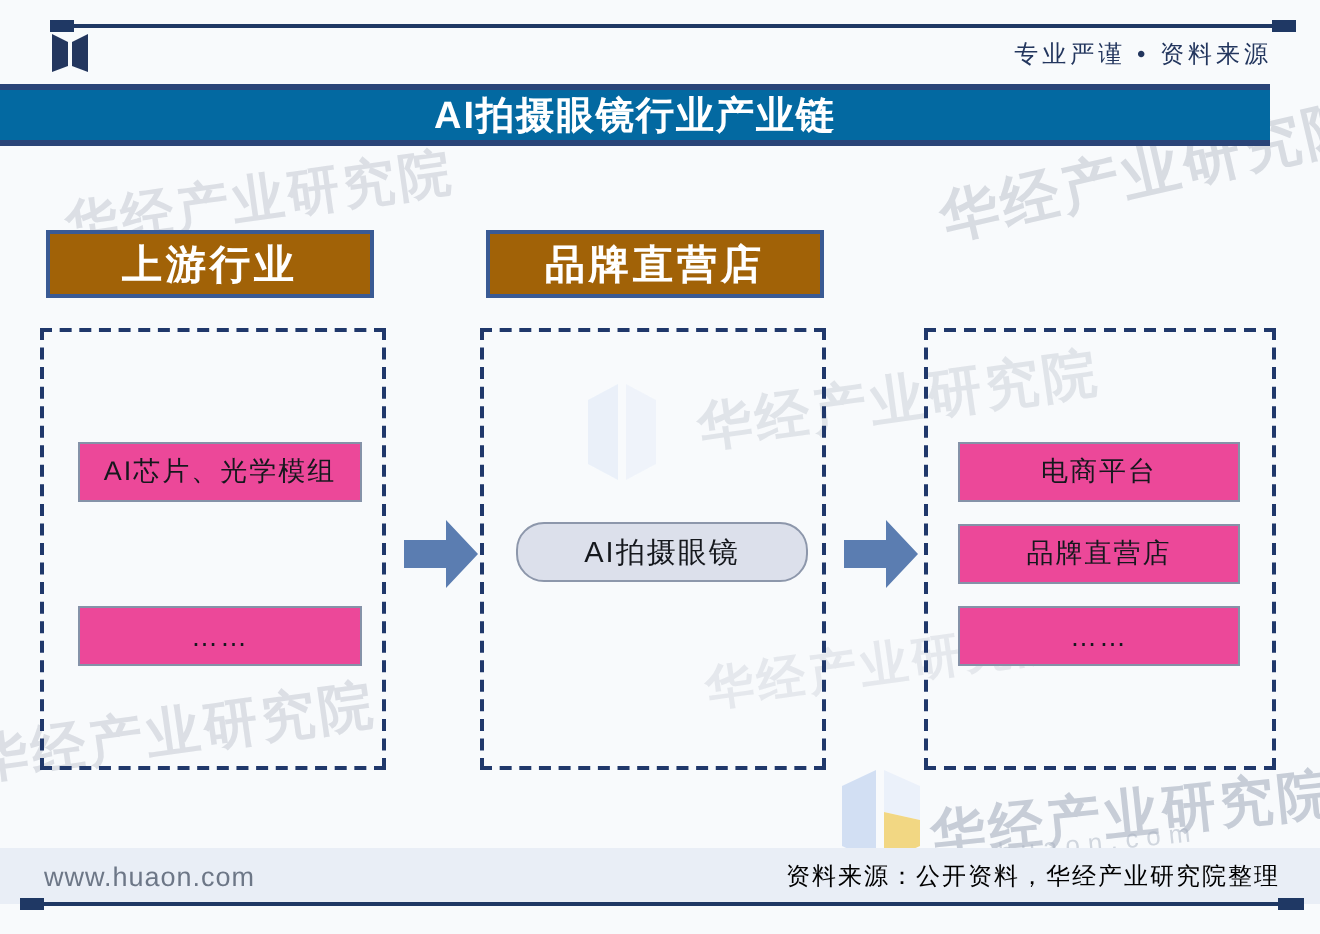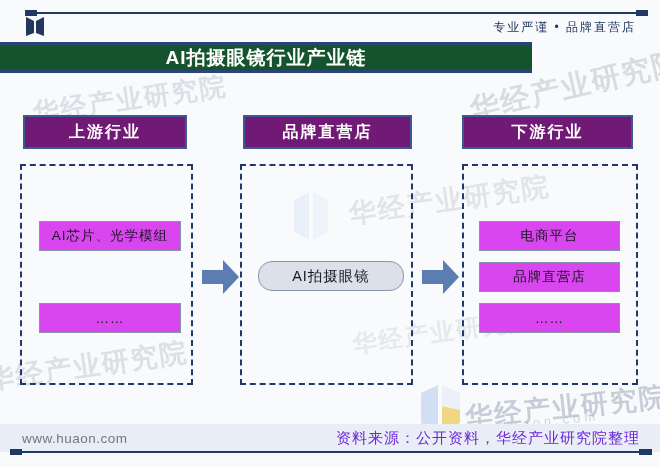--- a/index.html
+++ b/index.html
@@ -10,60 +10,60 @@
   }
   
   .rule{position:absolute;height:2px;background:#1f3864;}
   .rule-cap{position:absolute;height:6px;background:#1f3864;}
   
   .brand-logo{position:absolute;left:25px;top:14px;width:20px;height:22px;}
   .brand-name{position:absolute;left:49px;top:17px;font-size:14px;color:#23365e;letter-spacing:3px;}
   .brand-tagline{position:absolute;right:24px;top:19px;font-size:12px;color:#23365e;letter-spacing:2px;}
   
   .title-bar{
-    position:absolute;left:0;top:42px;width:532px;height:31px;box-sizing:border-box;
-    background:#14532d;border-top:3px solid #2a4478;border-bottom:3px solid #2a4478;
+    position:absolute;left:0;top:42px;width:635px;height:31px;box-sizing:border-box;
+    background:#0369a1;border-top:3px solid #2a4478;border-bottom:3px solid #2a4478;
     display:flex;align-items:center;justify-content:center;
   }
   .title-bar span{color:#fff;font-weight:bold;font-size:19px;letter-spacing:1px;}
   
   .col-header{
     position:absolute;top:115px;height:34px;box-sizing:border-box;
-    background:#701a75;border:2px solid #3a5a94;color:#fff;font-weight:bold;font-size:16px;
+    background:#a16207;border:2px solid #3a5a94;color:#fff;font-weight:bold;font-size:20px;
     display:flex;align-items:center;justify-content:center;letter-spacing:2px;
   }
   .col-header.up{left:23px;width:164px;}
   .col-header.mid{left:243px;width:169px;}
   .col-header.down{left:462px;width:171px;}
   
   .panel{position:absolute;top:164px;height:221px;box-sizing:border-box;border:2px dashed #20386b;}
   .panel.up{left:20px;width:173px;}
   .panel.mid{left:240px;width:173px;}
   .panel.down{left:462px;width:176px;}
   
   .ibox{
-    position:absolute;height:30px;background:#d946ef;border:1px solid #8592a8;box-sizing:border-box;
+    position:absolute;height:30px;background:#ec4899;border:1px solid #8592a8;box-sizing:border-box;
     display:flex;align-items:center;justify-content:center;
     font-size:13.5px;color:#15181d;white-space:nowrap;letter-spacing:1px;
   }
   .panel.up .ibox{left:17px;width:142px;}
   .panel.down .ibox{left:15px;width:141px;}
   .ibox.r1{top:55px;} .ibox.r2{top:96px;} .ibox.r3{top:137px;}
   .ibox.midbox{left:16px;width:146px;top:95px;background:#dce0eb;border-color:#8d97ab;font-size:14.5px;border-radius:14px;}
   
   .flow-arrow{position:absolute;top:258px;width:38px;height:38px;}
   .flow-arrow.a1{left:202px;} .flow-arrow.a2{left:422px;}
   
   .footer-strip{
     position:absolute;left:0;top:424px;width:660px;height:28px;background:#e9eef6;
     display:flex;align-items:center;justify-content:space-between;box-sizing:border-box;
     padding:0 20px 0 22px;
   }
   .site-text{font-size:13.5px;color:#6d7787;letter-spacing:0.5px;}
-  .source-text{font-size:15px;color:#6d28d9;letter-spacing:1px;}
+  .source-text{font-size:12px;color:#000000;letter-spacing:1px;}
   
   .wm{position:absolute;white-space:nowrap;font-weight:bold;color:#b6bcc7;pointer-events:none;}
   .wm1{left:32px;top:82px;font-size:26px;letter-spacing:2px;opacity:.42;transform:rotate(-8deg);}
   .wm2{left:468px;top:66px;font-size:29px;letter-spacing:2px;opacity:.48;transform:rotate(-13deg);}
   .wm3{left:348px;top:182px;font-size:27px;letter-spacing:2px;opacity:.35;transform:rotate(-8deg);}
   .wm4{left:-14px;top:348px;font-size:27px;letter-spacing:2px;opacity:.42;transform:rotate(-8deg);}
   .wm5{left:352px;top:316px;font-size:24px;letter-spacing:2px;opacity:.28;transform:rotate(-8deg);}
   .wm-big-text{left:465px;top:389px;font-size:27px;letter-spacing:2px;opacity:.62;color:#aab3c2;transform:rotate(-6deg);}
   .wm-big-url{left:452px;top:416px;font-size:13px;letter-spacing:4px;opacity:.5;color:#aab3c2;transform:rotate(-6deg);font-weight:normal;}
   .wm-logo{position:absolute;pointer-events:none;}
@@ -99,29 +99,28 @@
   <div class="rule" style="left:25px;top:12px;width:623px;"></div>
   <div class="rule-cap" style="left:25px;top:10px;width:12px;"></div>
   <div class="rule-cap" style="left:636px;top:10px;width:12px;"></div>
 
   <span class="brand-logo">
     <svg width="20" height="22" viewBox="0 0 20 22">
       <polygon points="1,3 9,7 9,19 1,22" fill="#23365e"></polygon>
       <polygon points="11,7 19,3 19,22 11,19" fill="#23365e"></polygon>
     </svg>
   </span>
-  <span class="brand-tagline">专业严谨 • 品牌直营店</span>
+  <span class="brand-tagline">专业严谨 • 资料来源</span>
 
   <div class="title-bar">
     <span>AI拍摄眼镜行业产业链</span>
   </div>
 
   <div class="col-header up">上游行业</div>
   <div class="col-header mid">品牌直营店</div>
-  <div class="col-header down">下游行业</div>
 
   <div class="panel up">
     <div class="ibox r1">AI芯片、光学模组</div>
     <div class="ibox r3">……</div>
   </div>
 
   <div class="panel mid">
     <div class="ibox midbox">AI拍摄眼镜</div>
   </div>
 

